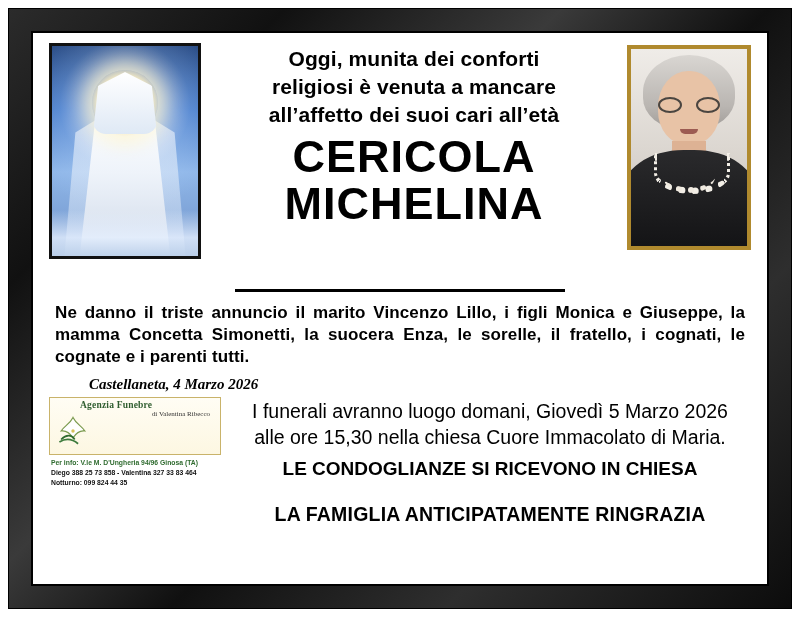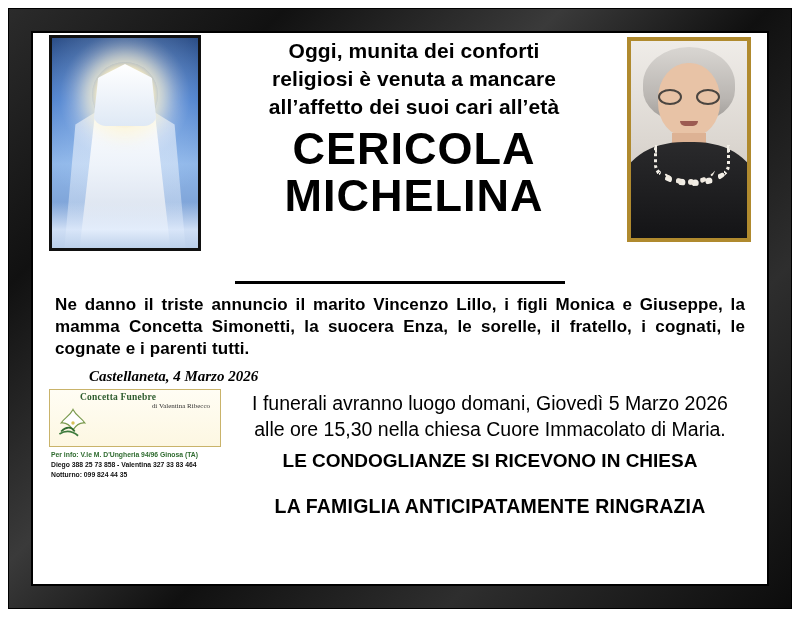--- a/index.html
+++ b/index.html
@@ -32,21 +32,21 @@
   .frame-inner {
     position: absolute;
     left: 22px; top: 22px; right: 22px; bottom: 22px;
     background: #ffffff;
     border: 2px solid #000;
     box-sizing: border-box;
   }
   .sheet {
     position: absolute;
     left: 0; top: 0; right: 0; bottom: 0;
-    padding: 2px 16px 8px 16px;
+    padding: 10px 16px 8px 16px;
     box-sizing: border-box;
   }
 
   
   .top-row {
     display: flex;
     align-items: flex-start;
     gap: 10px;
     height: 240px;
   }
@@ -406,21 +406,21 @@
         <div class="bottom-row">
 
           <div class="logo-box">
             <div class="logo-card">
               <svg class="flower" viewBox="0 0 40 40">
                 <path d="M20 4 C16 12 10 14 6 20 C12 19 16 22 20 28 C24 22 28 19 34 20 C30 14 24 12 20 4 Z" fill="#ffffff" stroke="#7a9a4e" stroke-width="1.4"></path>
                 <path d="M6 30 C12 24 18 24 22 30" fill="none" stroke="#2f6b2f" stroke-width="2"></path>
                 <path d="M4 33 C12 28 20 30 26 35" fill="none" stroke="#3c7a3c" stroke-width="2"></path>
                 <circle cx="20" cy="20" r="2" fill="#d8c25a"></circle>
               </svg>
-              <div class="agenzia">Concetta Funebre</div>
+              <div class="agenzia">Agenzia Funebre</div>
               <div class="sub">di Valentina Ribecco</div>
             </div>
             <div class="logo-contacts">
               <div class="green">Per info: V.le M. D'Ungheria 94/96 Ginosa (TA)</div>
               <div>Diego 388 25 73 858 - Valentina 327 33 83 464</div>
               <div>Notturno: 099 824 44 35</div>
             </div>
           </div>
 
           <div class="funeral-col">

